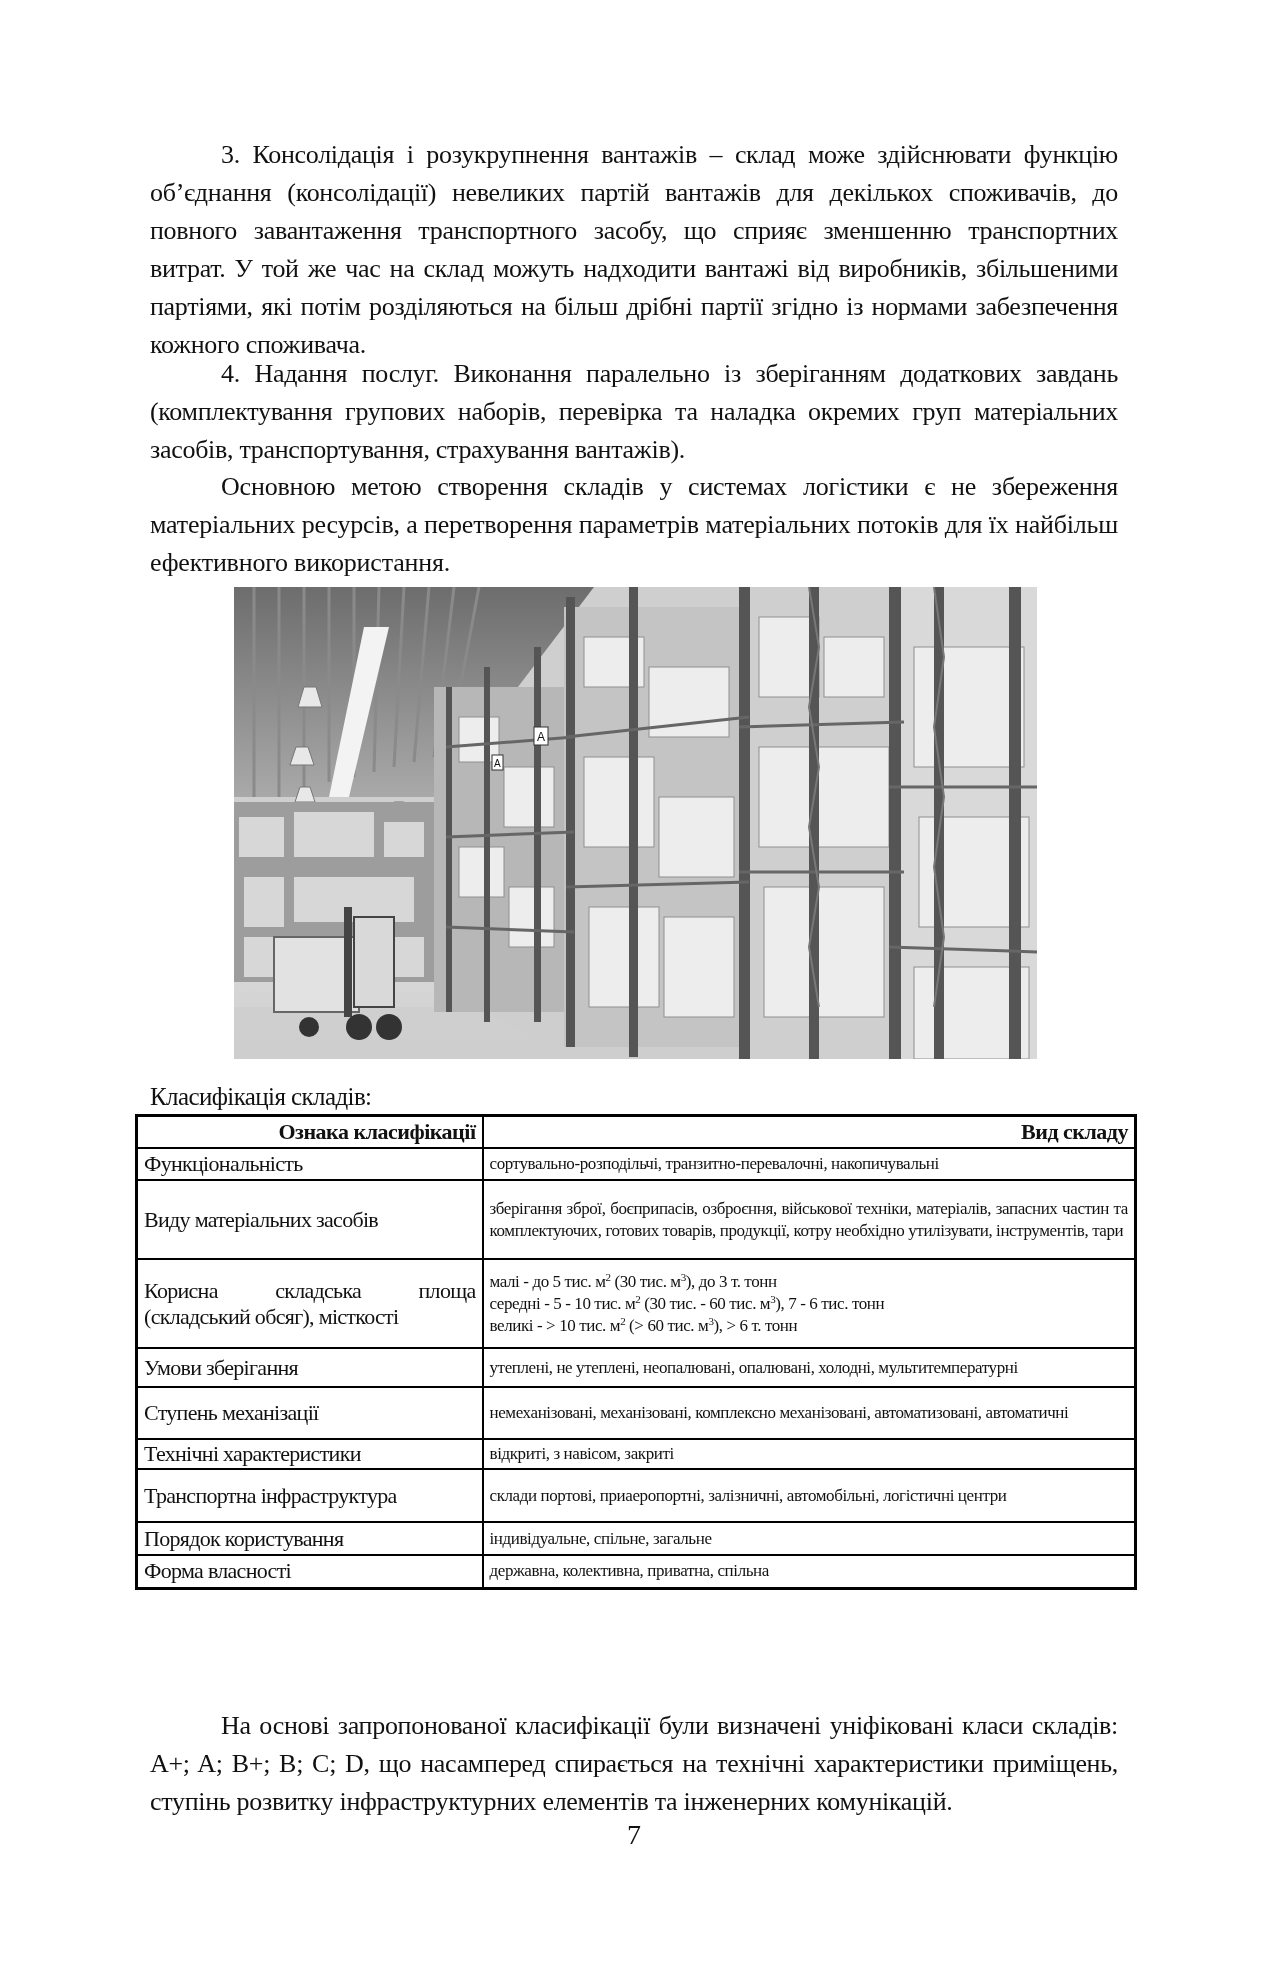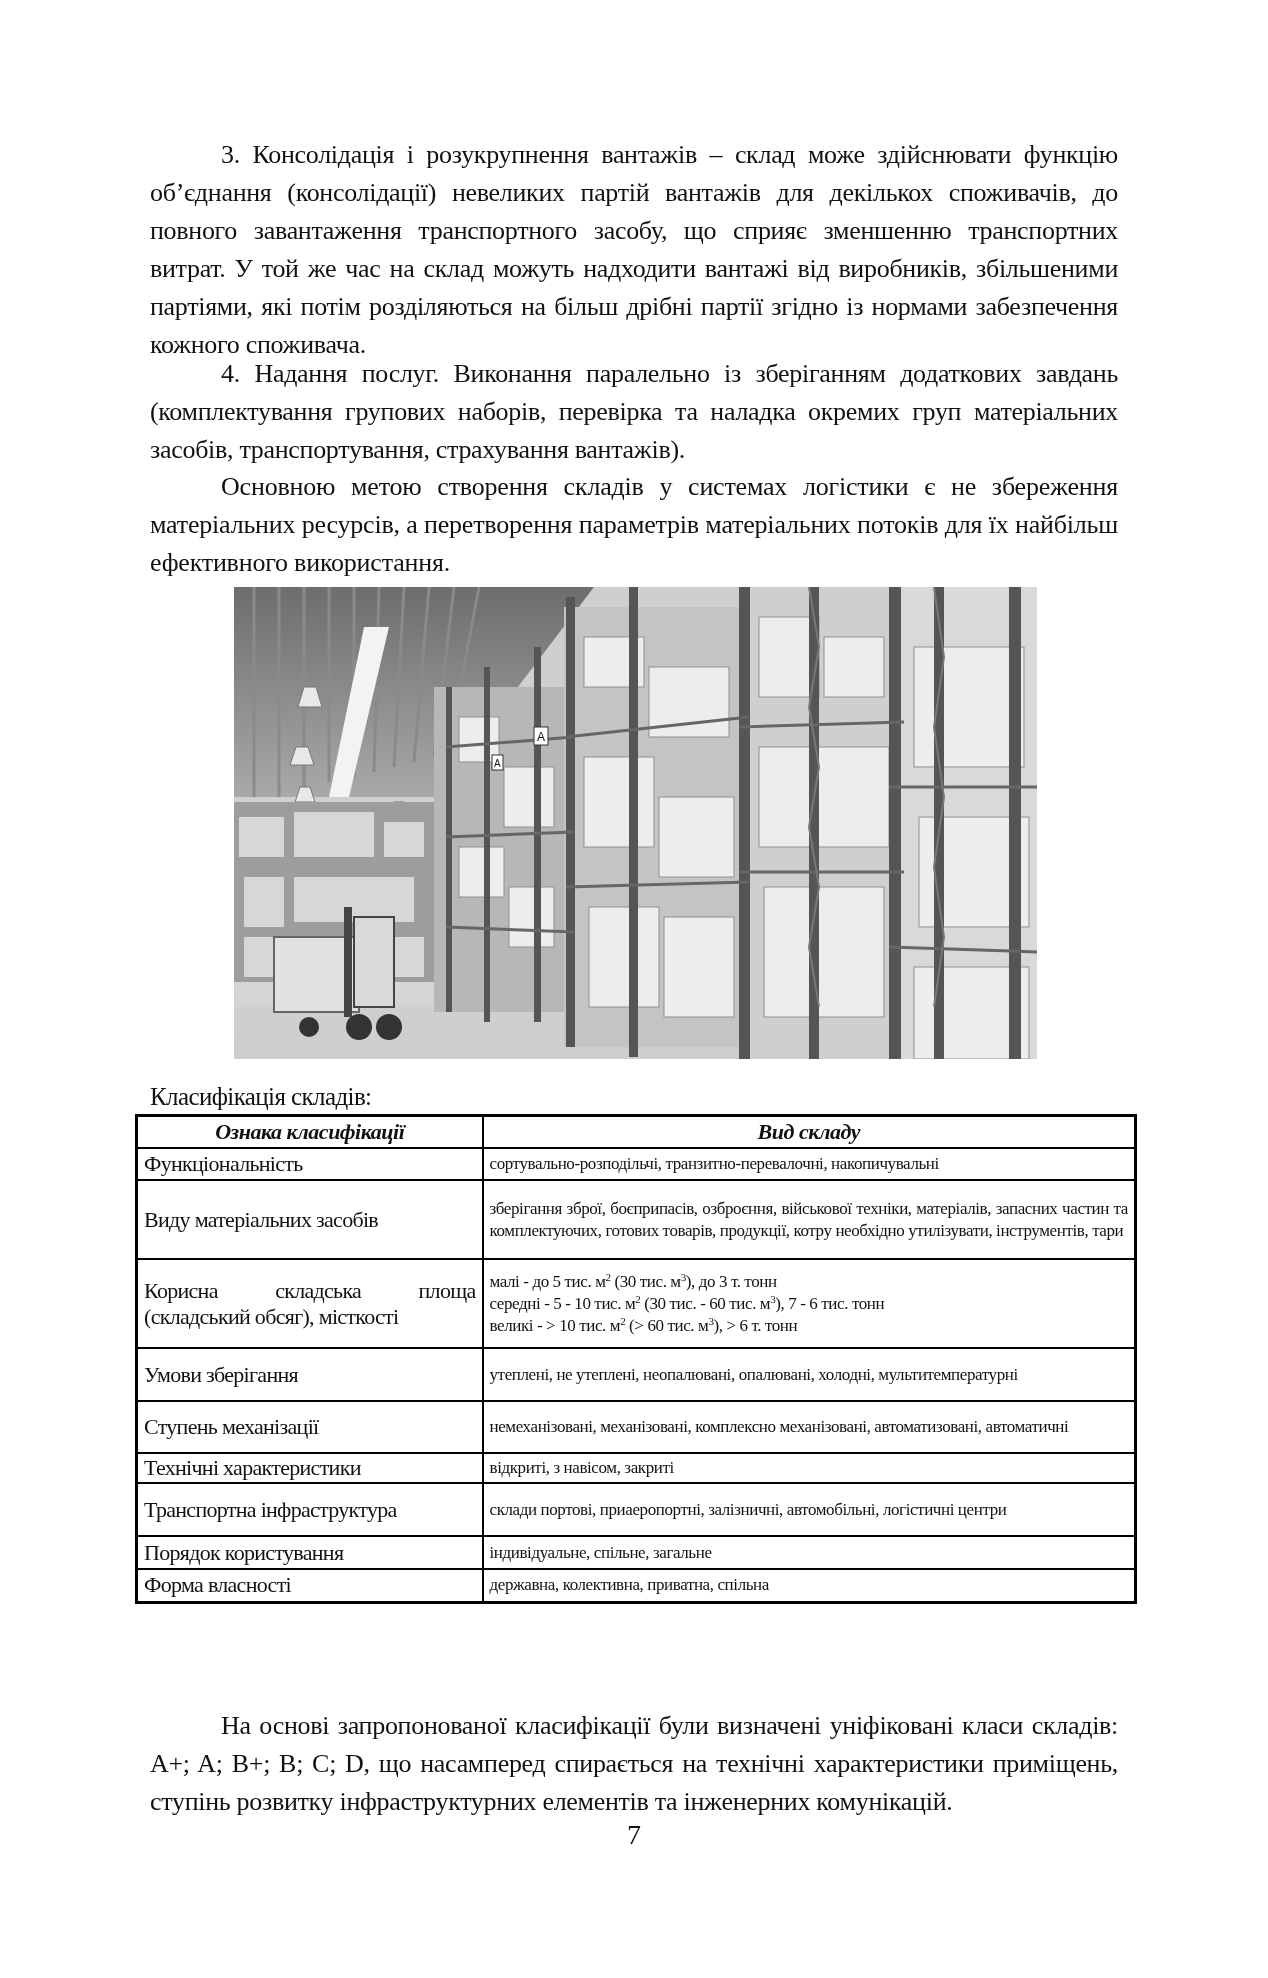--- a/index.html
+++ b/index.html
@@ -32,23 +32,22 @@
 
   table.cls {
     position: absolute; left: 135px; top: 1114px; width: 999px;
     border-collapse: collapse; border: 3px solid #000;
     table-layout: fixed;
   }
   table.cls td, table.cls th {
     border: 2px solid #000; padding: 0 6px; vertical-align: middle;
   }
   table.cls th {
-    font-size: 22px; font-weight: bold; text-align: center; height: 30px; line-height: 26px;
+    font-size: 22px; font-weight: bold; text-align: right; height: 30px; line-height: 26px;
     letter-spacing: -0.5px;
-    font-style: italic;
   }
   table.cls td.k { font-size: 22px; line-height: 26px; letter-spacing: -0.7px; text-align: justify; text-align-last: left; }
   table.cls td.v { font-size: 17px; line-height: 22px; text-align: justify; letter-spacing: -0.4px; }
   table.cls td.v .line { display: block; text-align: left; }
   table.cls col.c1 { width: 346px; }
   table.cls col.c2 { width: 653px; }
   .pagenum {
     position: absolute; left: 0; width: 1268px; top: 1818px; text-align: center;
     font-size: 28px; line-height: 34px;
   }
@@ -209,21 +208,21 @@
         <td class="v">зберігання зброї, боєприпасів, озброєння, військової техніки, матеріалів, запасних частин та комплектуючих, готових товарів, продукції, котру необхідно утилізувати, інструментів, тари</td>
       </tr>
       <tr style="height:89px">
         <td class="k">Корисна складська площа (складський обсяг), місткості</td>
         <td class="v">
           <span class="line"><span>малі - до 5 тис. м</span><sup>2</sup><span> (30 тис. м</span><sup>3</sup><span>), до 3 т. тонн</span></span>
           <span class="line"><span>середні - 5 - 10 тис. м</span><sup>2</sup><span> (30 тис. - 60 тис. м</span><sup>3</sup><span>), 7 - 6 тис. тонн</span></span>
           <span class="line"><span>великі - &gt; 10 тис. м</span><sup>2</sup><span> (&gt; 60 тис. м</span><sup>3</sup><span>), &gt; 6 т. тонн</span></span>
         </td>
       </tr>
-      <tr style="height:53px">
+      <tr style="height:39px">
         <td class="k">Умови зберігання</td>
         <td class="v">утеплені, не утеплені, неопалювані, опалювані, холодні, мультитемпературні</td>
       </tr>
       <tr style="height:52px">
         <td class="k">Ступень механізації</td>
         <td class="v">немеханізовані, механізовані, комплексно механізовані, автоматизовані, автоматичні</td>
       </tr>
       <tr style="height:30px">
         <td class="k">Технічні характеристики</td>
         <td class="v">відкриті, з навісом, закриті</td>

